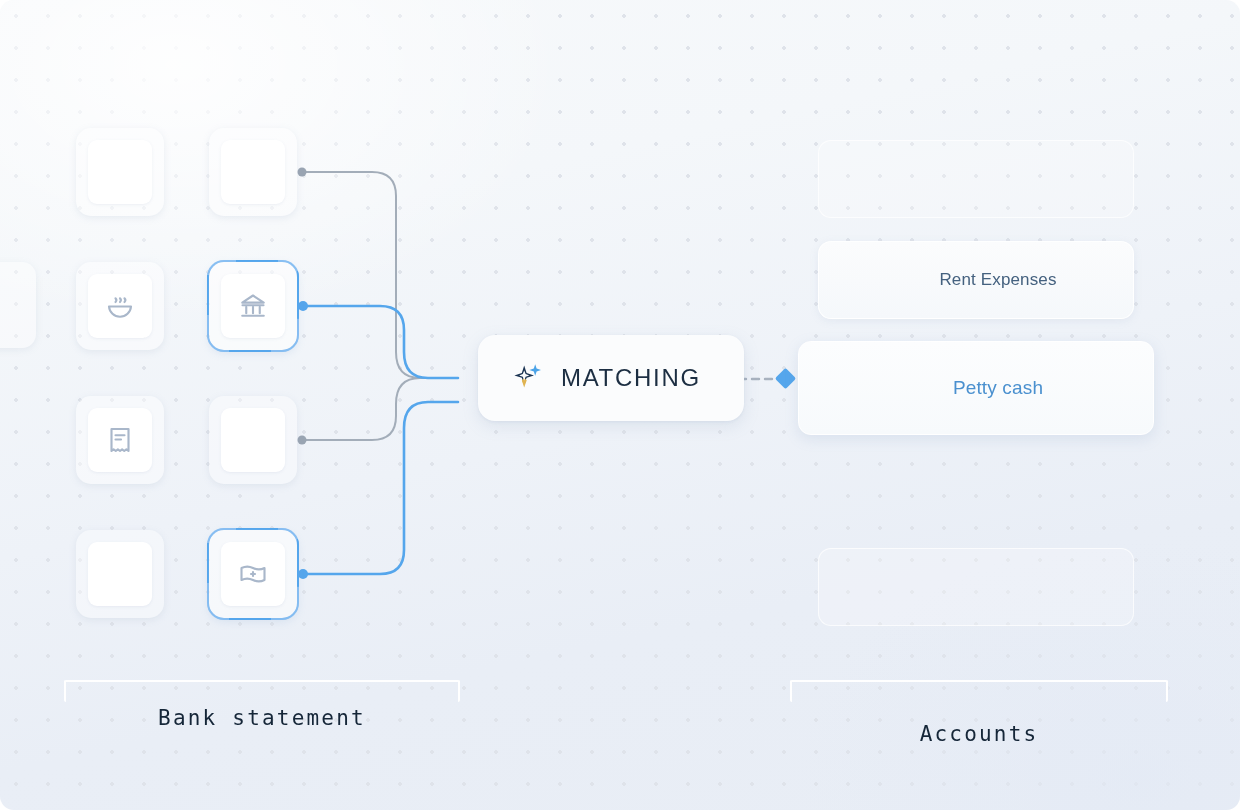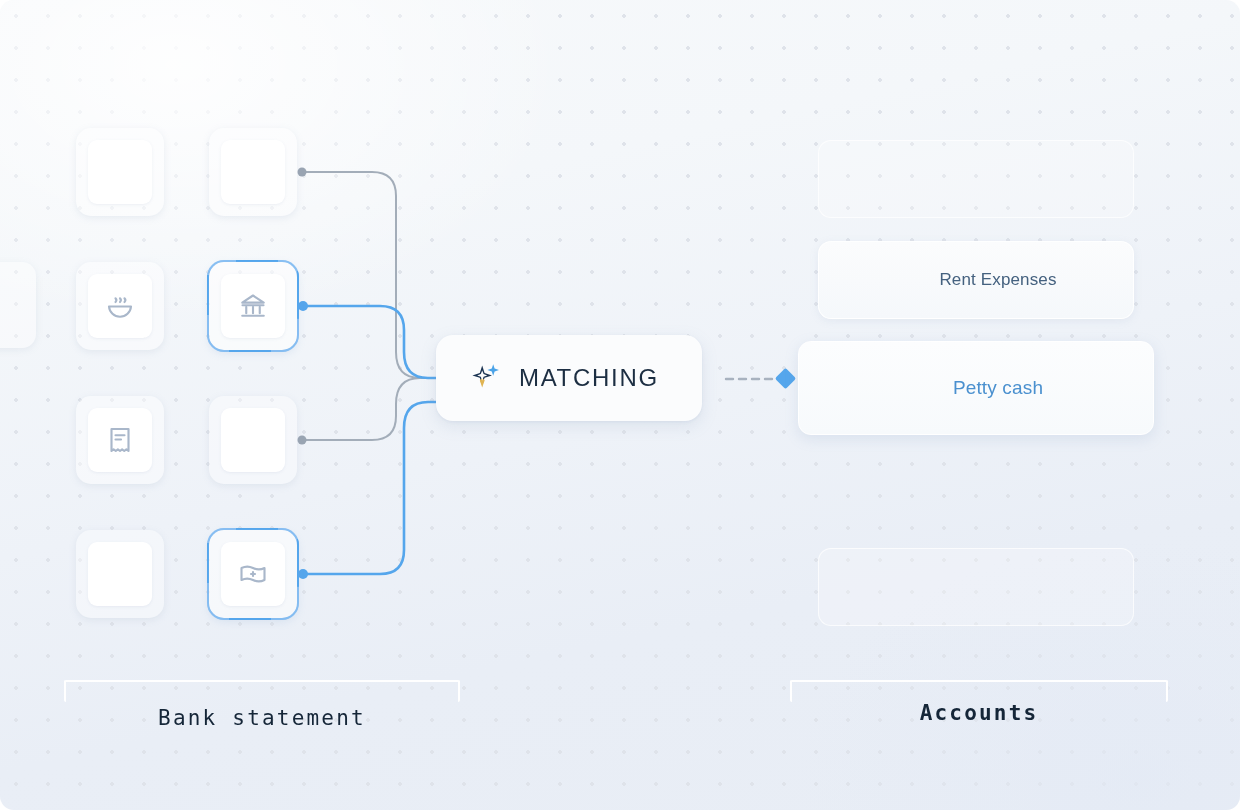--- a/index.html
+++ b/index.html
@@ -80,21 +80,21 @@
   #clipped-card {
     position:absolute; left:-38px; top:262px;
     width:74px; height:86px;
     border-radius:14px;
     background:rgba(255,255,255,.40);
     box-shadow:0 2px 7px rgba(150,165,190,.15);
   }
 
   
   #matching {
-    position:absolute; left:436px; top:335px;
+    position:absolute; left:478px; top:335px;
     width:266px; height:86px;
     border-radius:17px;
     background:#fbfcfd;
     box-shadow:0 5px 16px rgba(130,152,186,.17), 0 1px 3px rgba(130,152,186,.12);
     display:flex; align-items:center; gap:16px;
     padding-left:33px;
   }
   #matching .label {
     font-size:24px;
     letter-spacing:1.7px;
@@ -259,15 +259,15 @@
     <span></span>
   </div>
 
   <div class="group" style="left:64px; top:680px; width:396px;">
     <div class="bracket" style="left:0; top:0; width:396px;"></div>
     <div class="glabel" style="top:26px;">Bank statement</div>
   </div>
 
   <div class="group" style="left:790px; top:680px; width:378px;">
     <div class="bracket" style="left:0; top:0; width:378px;"></div>
-    <div class="glabel" style="top:21px;font-weight:bold;">Accounts</div>
+    <div class="glabel" style="top:42px;">Accounts</div>
   </div>
 </div>
 
 </body></html>

